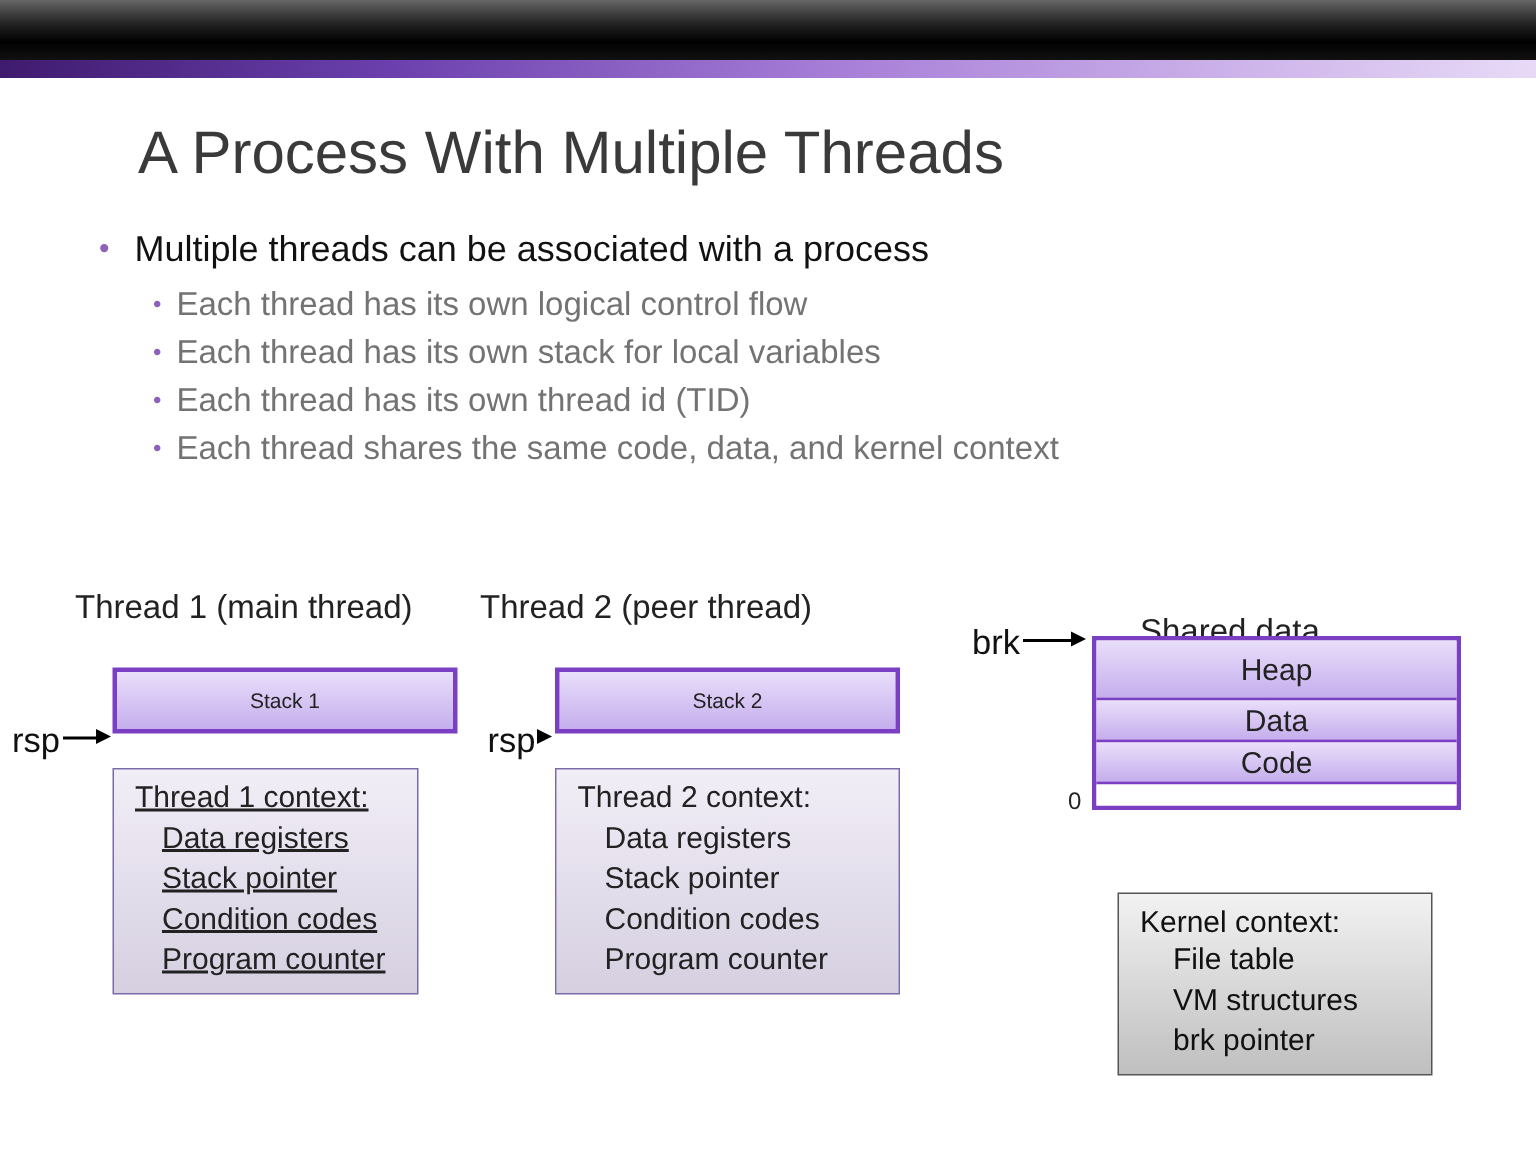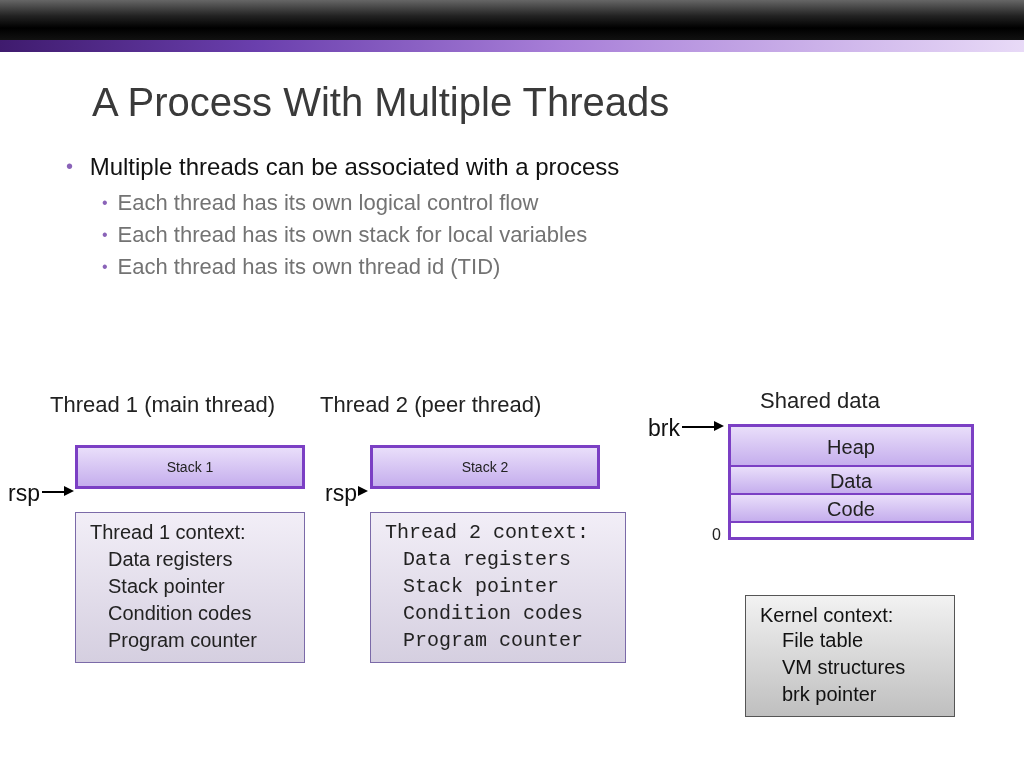--- a/index.html
+++ b/index.html
@@ -143,52 +143,53 @@
 
 <div class="content">
   <h1>A Process With Multiple Threads</h1>
   <ul class="lvl1">
     <li>
       <span>Multiple threads can be associated with a process</span>
       <ul class="lvl2">
         <li>Each thread has its own logical control flow</li>
         <li>Each thread has its own stack for local variables</li>
         <li>Each thread has its own thread id (TID)</li>
+        <li>Each thread shares the same code, data, and kernel context</li>
       </ul>
     </li>
   </ul>
 </div>
 
 <div class="diagram">
 
   <div class="section-title" style="left:50px; top:12px;">Thread 1 (main thread)</div>
   <div class="section-title" style="left:320px; top:12px;">Thread 2 (peer thread)</div>
-  <div class="section-title" style="left:760px; top:8px;">Shared data</div>
+  <div class="section-title" style="left:760px; top:28px;">Shared data</div>
 
   <div class="stack-box" style="left:75px; top:65px; width:230px; height:44px;">Stack 1</div>
 
   <div class="stack-box" style="left:370px; top:65px; width:230px; height:44px;">Stack 2</div>
 
   <div class="ptr-label" style="left:8px; top:100px;">rsp</div>
   <div class="arrow-line" style="left:42px; top:111px; width:22px;"></div>
   <div class="arrow-head" style="left:64px; top:106px;"></div>
 
   <div class="ptr-label" style="left:325px; top:100px;">rsp</div>
   <div class="arrow-line" style="left:358px; top:111px; width:0px;"></div>
   <div class="arrow-head" style="left:358px; top:106px;"></div>
 
-  <div class="context-box" style="left:75px; top:132px; width:230px;">
+  <div class="context-box" style="left:75px; top:132px; width:204px;text-decoration:underline;">
     <div class="title">Thread 1 context:</div>
     <div class="item">Data registers</div>
     <div class="item">Stack pointer</div>
     <div class="item">Condition codes</div>
     <div class="item">Program counter</div>
   </div>
 
-  <div class="context-box" style="left:370px; top:132px; width:256px;font-family:Liberation Mono, monospace;">
+  <div class="context-box" style="left:370px; top:132px; width:230px;">
     <div class="title">Thread 2 context:</div>
     <div class="item">Data registers</div>
     <div class="item">Stack pointer</div>
     <div class="item">Condition codes</div>
     <div class="item">Program counter</div>
   </div>
 
   <div class="ptr-label" style="left:648px; top:35px;">brk</div>
   <div class="arrow-line" style="left:682px; top:46px; width:32px;"></div>
   <div class="arrow-head" style="left:714px; top:41px;"></div>

